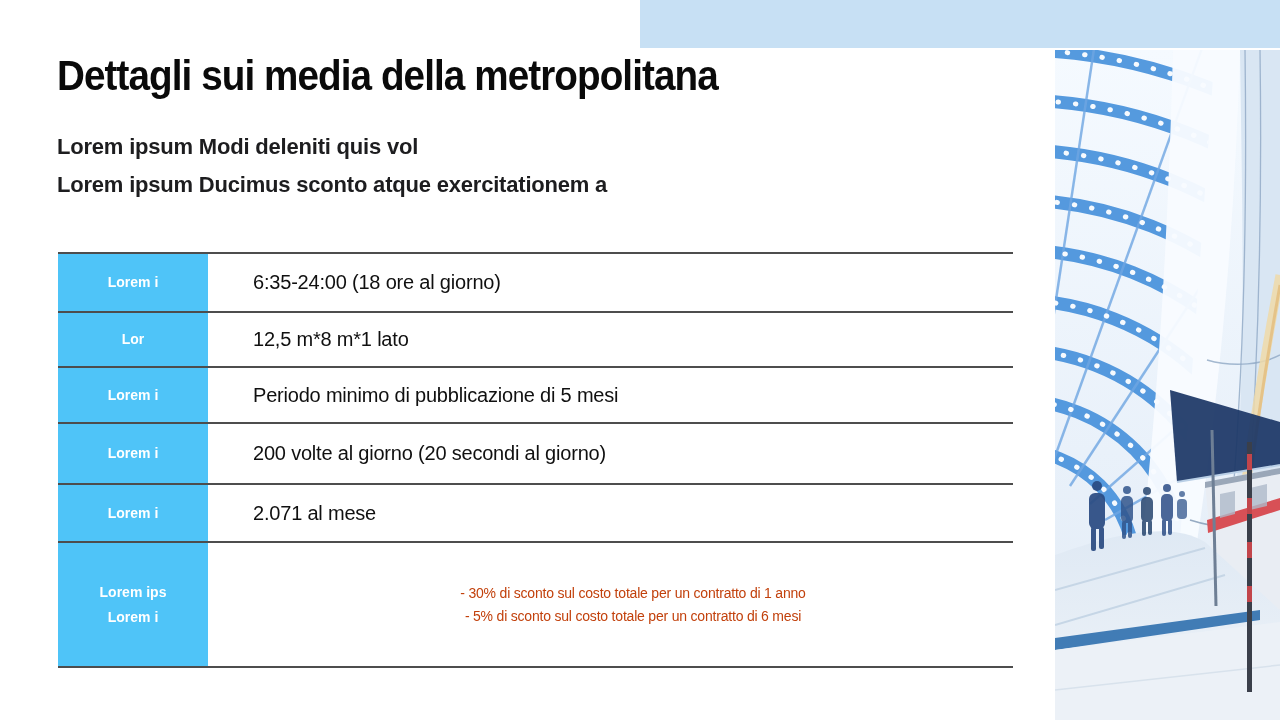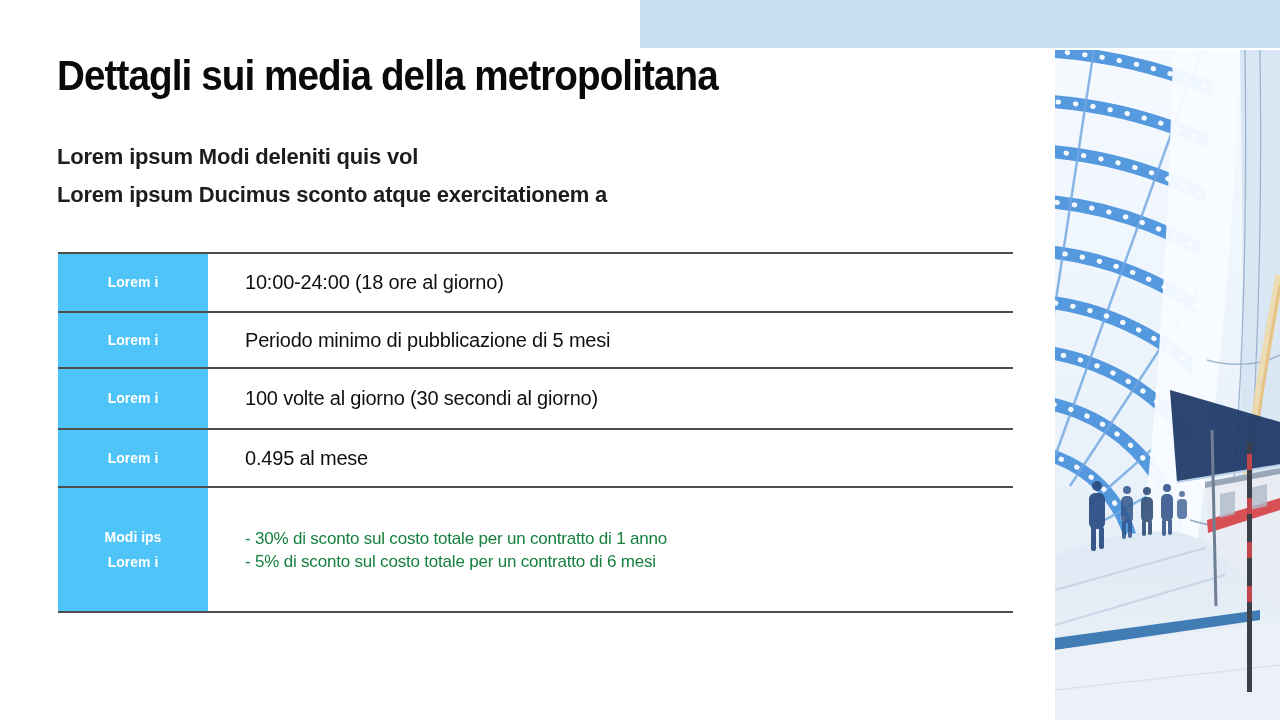--- a/index.html
+++ b/index.html
@@ -14,43 +14,43 @@
     background:#c7e0f4;
   }
 
   .title{
     position:absolute;left:57px;top:52px;margin:0;
     font-size:42px;font-weight:900;letter-spacing:-1px;color:#0a0a0a;
     white-space:nowrap;transform:scaleX(.92);transform-origin:0 50%;
   }
 
   .subtitle{
-    position:absolute;left:57px;top:138px;
+    position:absolute;left:57px;top:128px;
     font-size:22px;font-weight:700;color:#1d1d1f;
     line-height:38px;letter-spacing:-.2px;white-space:nowrap;
   }
 
   .media-table{
     position:absolute;left:58px;top:252px;width:955px;
     border-bottom:2px solid #4d4d4d;
   }
-  .row{display:flex;border-top:2px solid #4d4d4d;box-sizing:border-box;}
+  .row{display:flex;border-top:2px solid #4d4d4d;box-sizing:border-box;gap:8px;}
   .h1{height:59px}.h2{height:55px}.h3{height:56px}
   .h4{height:61px}.h5{height:58px}.h6{height:125px}
   .cell-label{
     flex:0 0 150px;width:150px;background:#4fc4f8;color:#ffffff;
     font-weight:700;font-size:14px;line-height:25px;
     display:flex;flex-direction:column;align-items:center;justify-content:center;
     text-align:center;
   }
   .cell-value{
     flex:1;display:flex;flex-direction:column;justify-content:center;
     padding-left:37px;font-size:20px;color:#101010;letter-spacing:-.2px;
   }
-  .row.h6 .cell-value{font-size:17px;line-height:23px;color:#15803d;}
+  .row.h6 .cell-value{font-size:14px;line-height:23px;color:#c2410c;align-items:center;}
 
   .photo{
     position:absolute;left:1055px;top:50px;width:225px;height:670px;
     overflow:hidden;
   }
   .photo svg{display:block;}
 </style>
 </head>
 <body>
 
@@ -65,55 +65,63 @@
     <div>Lorem ipsum Ducimus sconto atque exercitationem a</div>
   </div>
 
   <div class="media-table">
 
     <div class="row h1">
       <div class="cell-label">
         <span>Lorem i</span>
       </div>
       <div class="cell-value">
-        <span>10:00-24:00 (18 ore al giorno)</span>
-      </div>
-    </div>
-
+        <span>6:35-24:00 (18 ore al giorno)</span>
+      </div>
+    </div>
+
+    <div class="row h2">
+      <div class="cell-label">
+        <span>Lor</span>
+      </div>
+      <div class="cell-value">
+        <span>12,5 m*8 m*1 lato</span>
+      </div>
+    </div>
 
     <div class="row h3">
       <div class="cell-label">
         <span>Lorem i</span>
       </div>
       <div class="cell-value">
         <span>Periodo minimo di pubblicazione di 5 mesi</span>
       </div>
     </div>
 
     <div class="row h4">
       <div class="cell-label">
         <span>Lorem i</span>
       </div>
       <div class="cell-value">
-        <span>100 volte al giorno (30 secondi al giorno)</span>
+        <span>200 volte al giorno (20 secondi al giorno)</span>
       </div>
     </div>
 
     <div class="row h5">
       <div class="cell-label">
         <span>Lorem i</span>
       </div>
       <div class="cell-value">
-        <span>0.495 al mese</span>
+        <span>2.071 al mese</span>
       </div>
     </div>
 
     <div class="row h6">
       <div class="cell-label">
-        <span>Modi ips</span>
+        <span>Lorem ips</span>
         <span>Lorem i</span>
       </div>
       <div class="cell-value">
         <div>- 30% di sconto sul costo totale per un contratto di 1 anno</div>
         <div>- 5% di sconto sul costo totale per un contratto di 6 mesi</div>
       </div>
     </div>
 
   </div>
 

